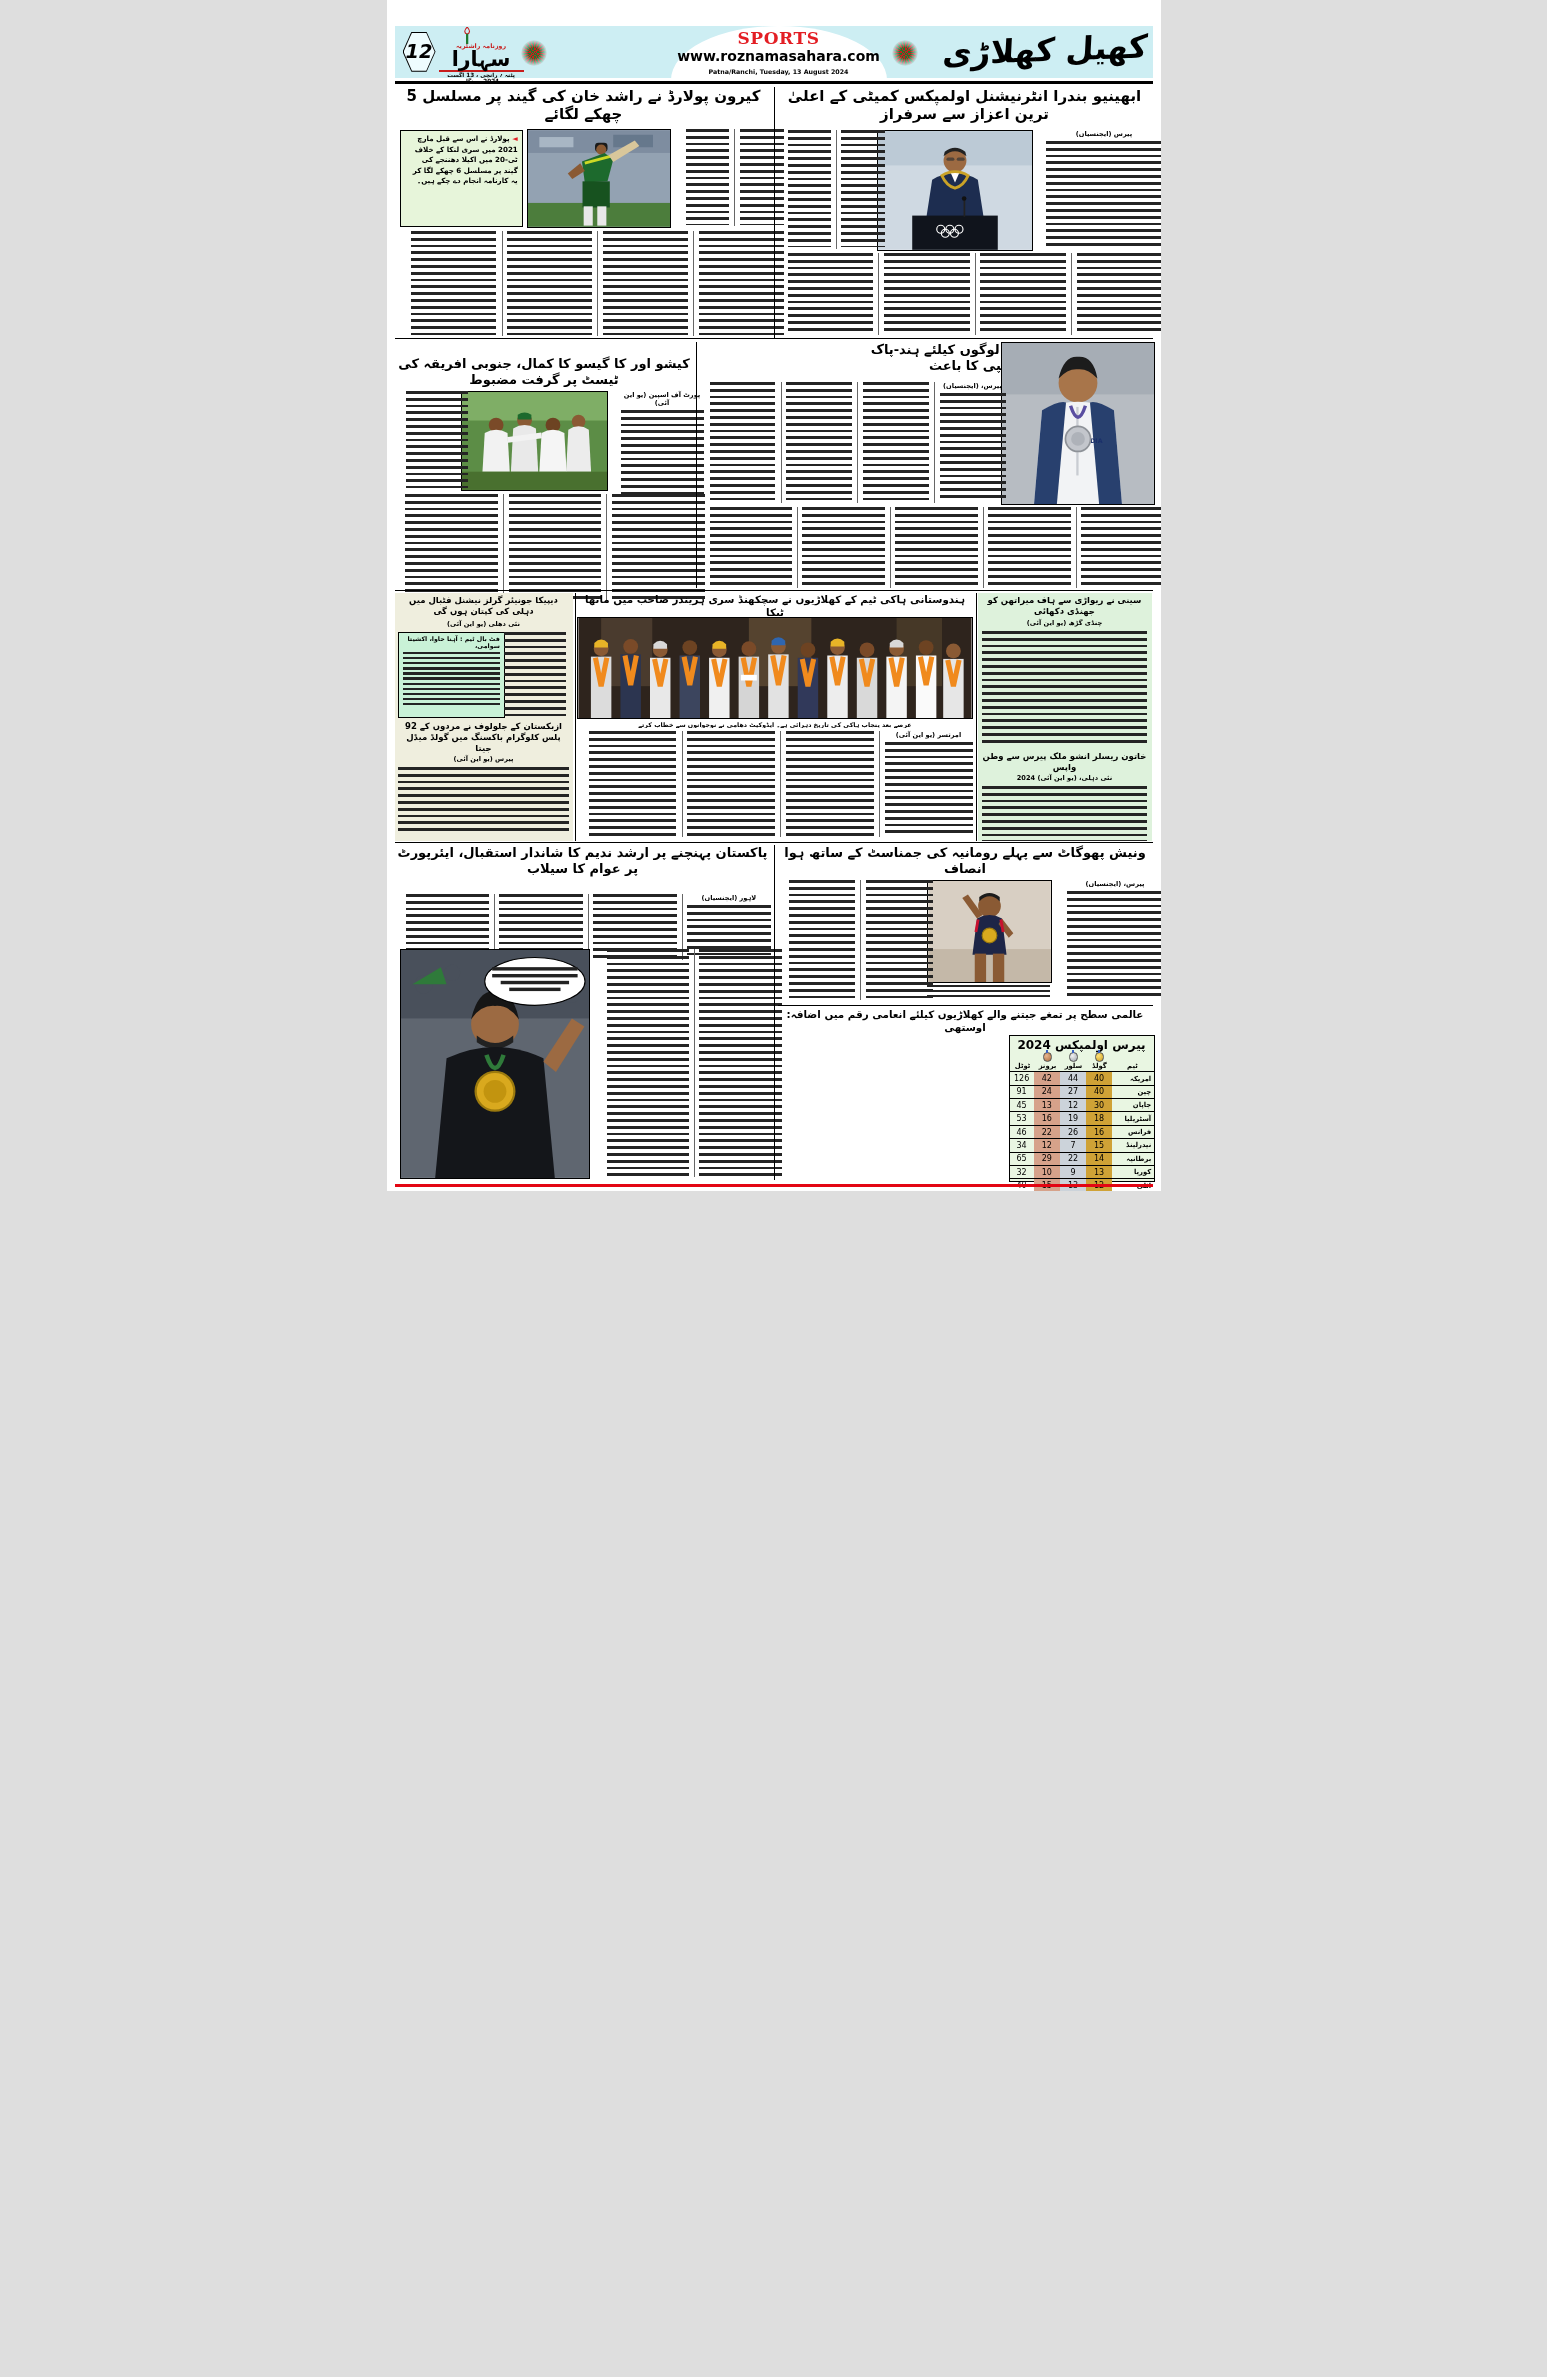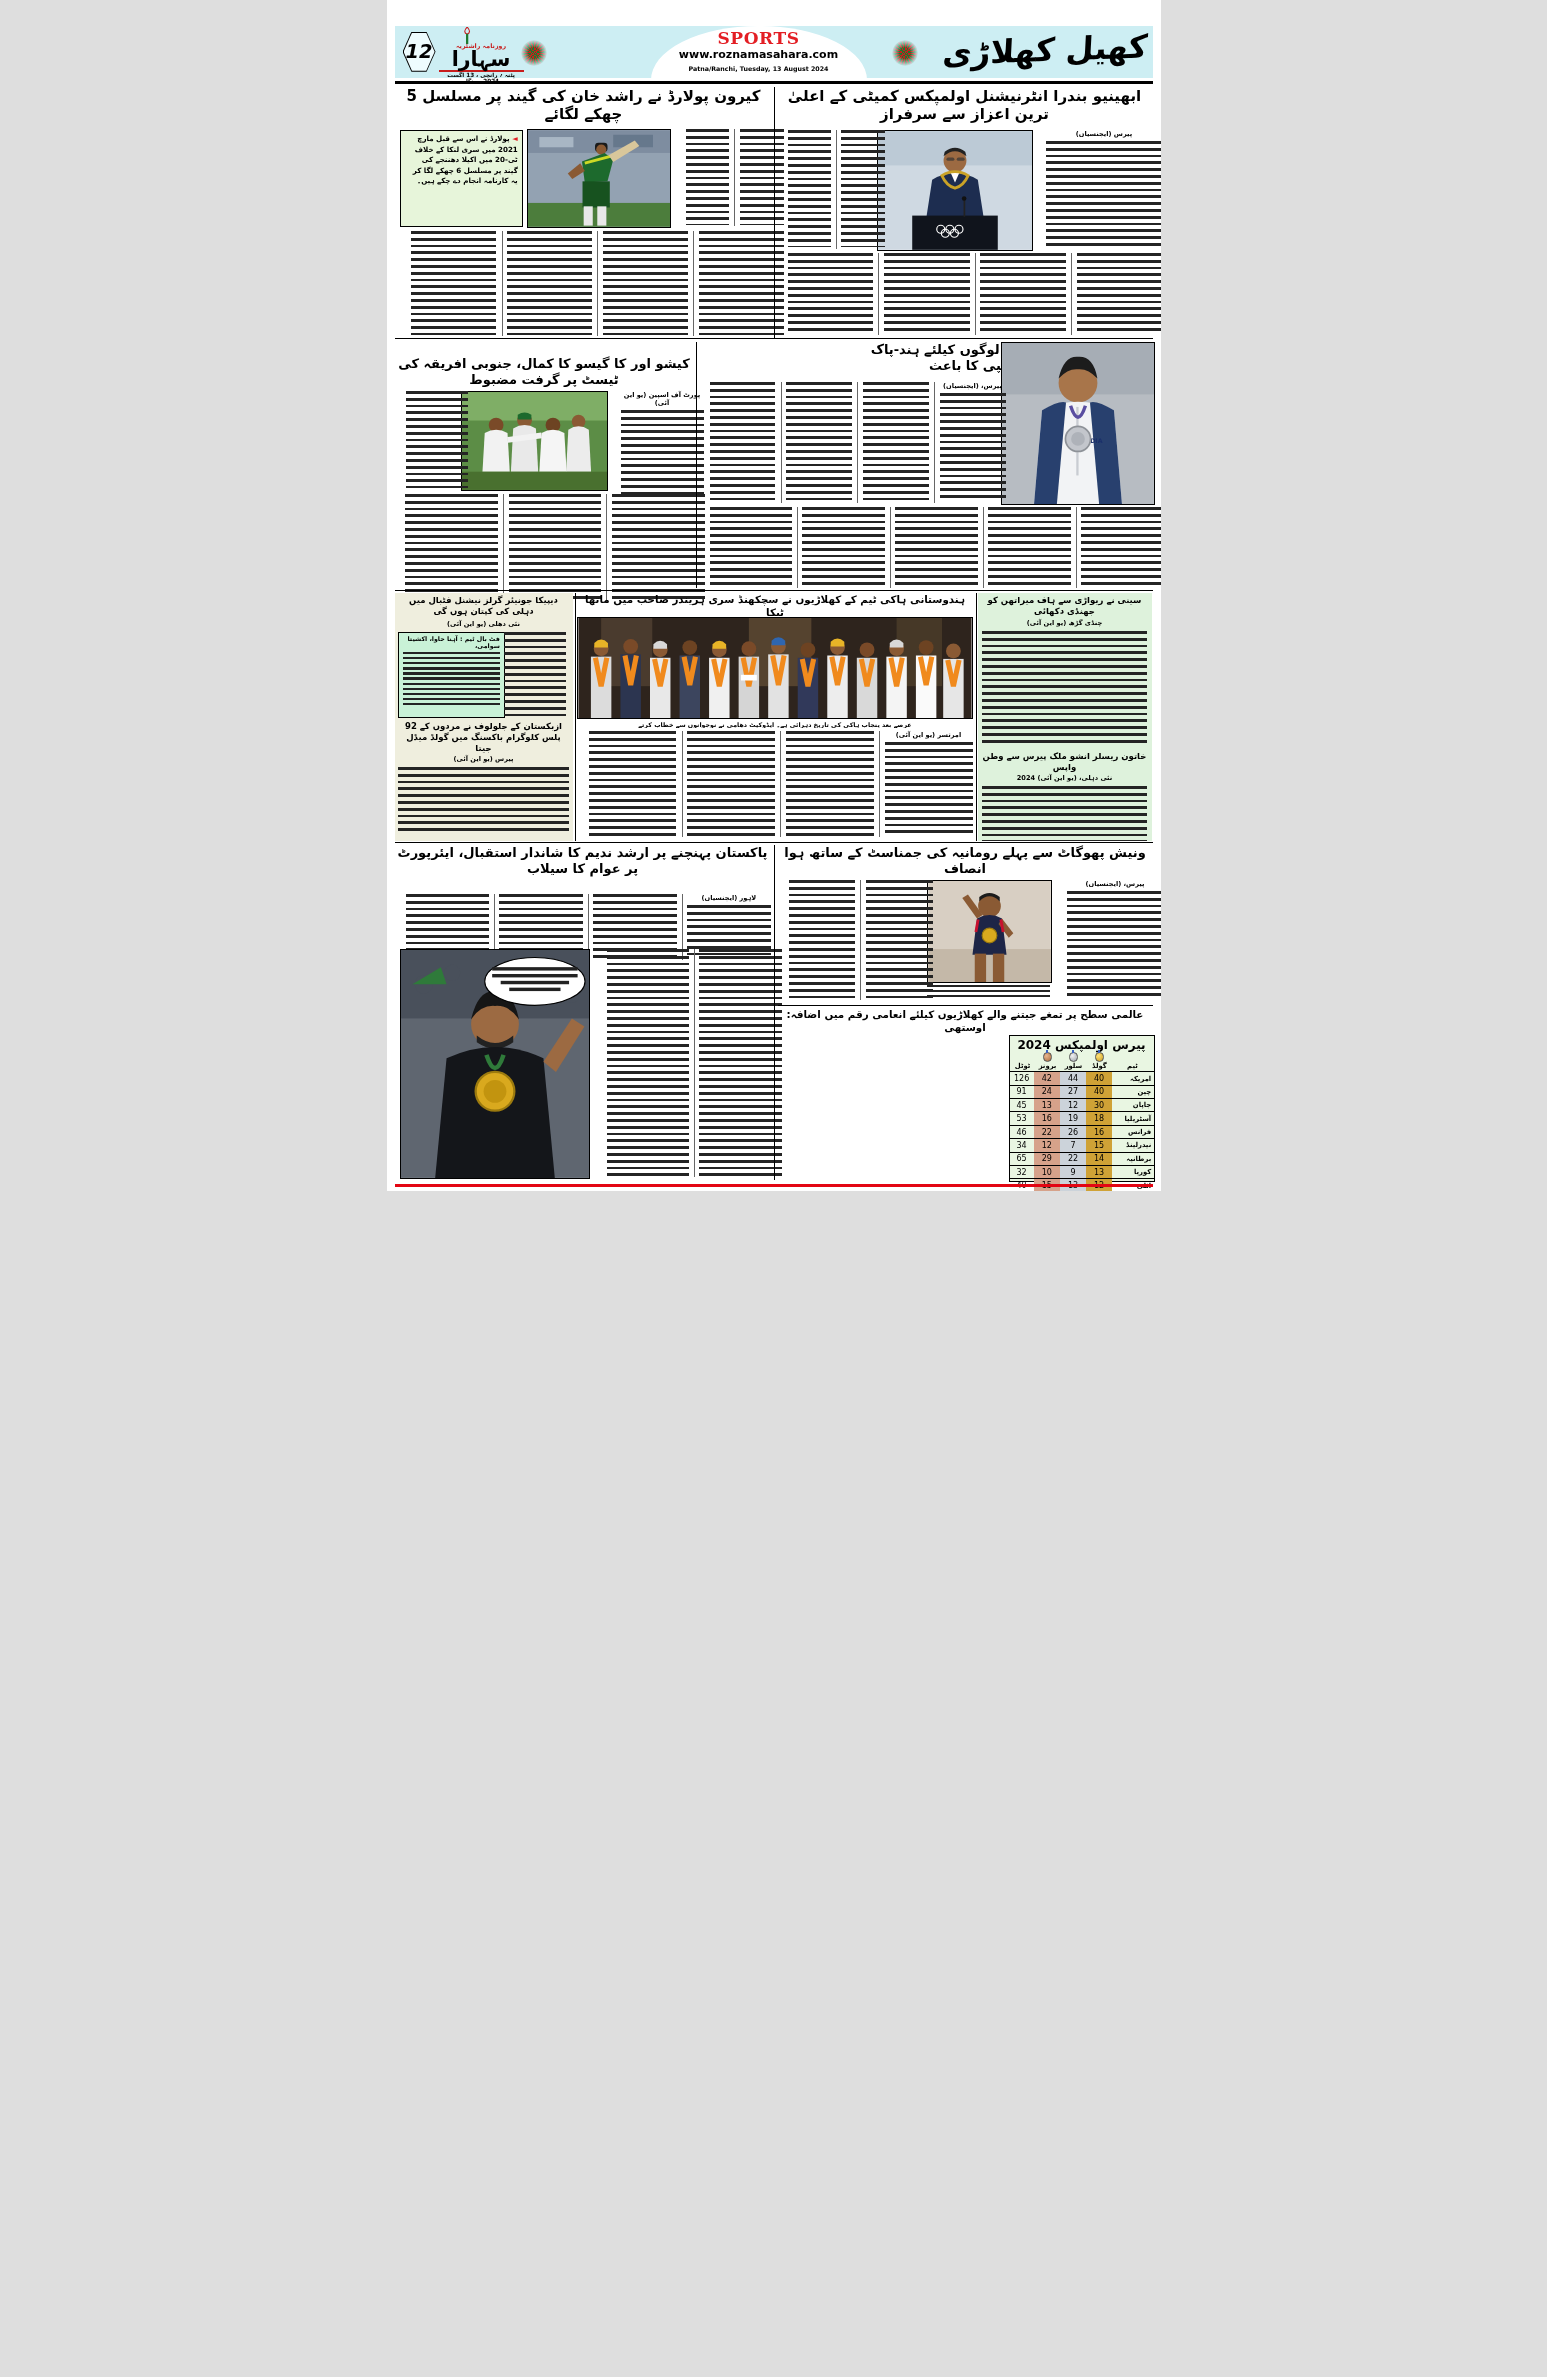--- a/index.html
+++ b/index.html
@@ -11,21 +11,21 @@
   .hex-outer{width:33px;height:40px;background:#000;
     clip-path:polygon(27% 0,73% 0,100% 50%,73% 100%,27% 100%,0 50%);}
   .hex-inner{position:absolute;left:1.1px;top:1.1px;width:31px;height:38px;background:#eefcfe;
     clip-path:polygon(27% 0,73% 0,100% 50%,73% 100%,27% 100%,0 50%);
     display:flex;align-items:center;justify-content:center;font-weight:bold;font-style:italic;font-size:19.4px;}
   .rosette{width:26px;height:26px;border-radius:50%;
     background:repeating-conic-gradient(#c81e1e 0 9deg,#1c7a2e 9deg 18deg);
     -webkit-mask:radial-gradient(circle,#000 30%,transparent 72%);mask:radial-gradient(circle,#000 30%,transparent 72%);}
   .dome{background:#fff;border-radius:50% 50% 0 0 / 100% 100% 0 0;text-align:center;}
   .sports-title{color:#e31e24;font-weight:bold;font-size:17px;letter-spacing:0.6px;font-family:"DejaVu Serif",serif;}
-  .site-url{font-weight:bold;font-size:11px;}
+  .site-url{font-weight:bold;font-size:14px;}
   .date-en{font-weight:bold;font-size:6.3px;}
   .section-calligraphy{font-weight:900;font-size:32px;line-height:1;transform:skewX(-5deg) rotate(-2deg);white-space:nowrap;}
   .masthead-small{color:#c81e1e;font-weight:bold;font-size:6.3px;}
   .masthead-big{font-weight:900;font-size:20.5px;line-height:1;border-bottom:2.3px solid #c81e1e;}
   .date-ur{font-weight:bold;font-size:5.7px;}
   .double-rule{background:linear-gradient(#000 0 1.7px,#fff 1.7px 2.3px,#000 2.3px 3.4px);}
   .red-rule{background:#e30613;}
   .vrule{background:#000;width:0.6px;}
   .hrule{background:#000;height:0.6px;}
   
@@ -83,21 +83,21 @@
         <path d="M9 0 C4 6 3 10 9 13 C15 10 14 6 9 0Z" fill="none" stroke="#c81e1e" stroke-width="2"></path>
         <rect x="7" y="12" width="4" height="18" fill="#1c7a2e"></rect>
       </svg>
     </div>
     <div class="abs" style="left:44px;top:16px;width:85px;text-align:center;">
       <div class="masthead-small">روزنامہ راشٹریہ</div>
       <div class="masthead-big">سہارا</div>
       <div class="date-ur">پٹنہ ؍ رانچی ، 13 اگست 2024 ، منگل</div>
     </div>
     <div class="abs rosette" style="left:126px;top:13.7px;"></div>
-    <div class="abs dome" style="left:256px;top:0;width:216px;height:52px;padding-top:2.3px;">
+    <div class="abs dome" style="left:276px;top:0;width:216px;height:52px;padding-top:2.3px;">
       <div class="sports-title">SPORTS</div>
       <div class="site-url">www.roznamasahara.com</div>
       <div class="date-en" style="margin-top:3.4px;">Patna/Ranchi, Tuesday, 13 August 2024</div>
     </div>
     <div class="abs rosette" style="left:497px;top:13.7px;"></div>
     <div class="abs section-calligraphy" style="left:536px;top:8px;width:228px;text-align:center;">کھیل کھلاڑی</div>
   </div>
   <div class="abs double-rule" style="left:8px;top:81px;width:758px;height:3.4px;"></div>
 
   <div class="abs" style="left:8px;top:87px;width:378px;height:251px;">

